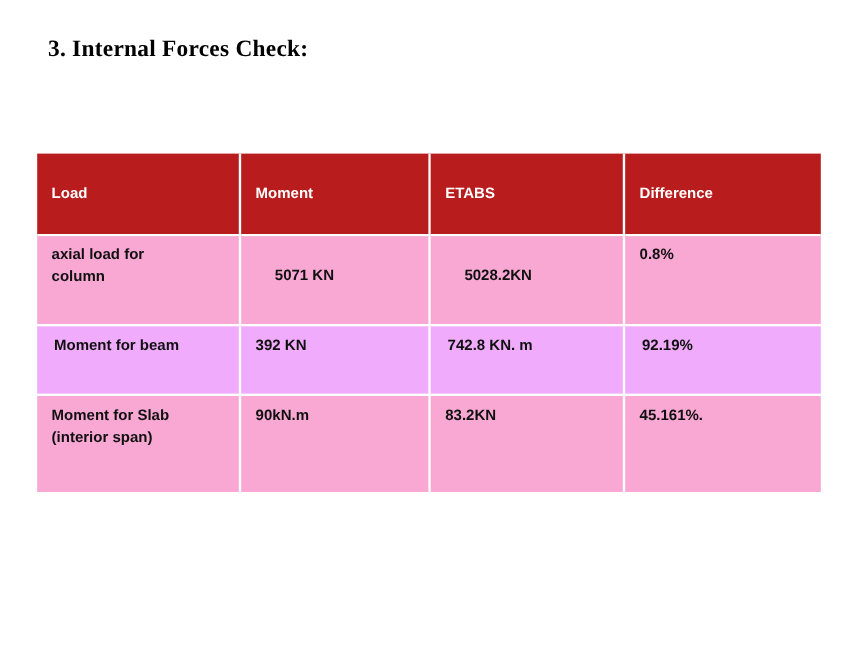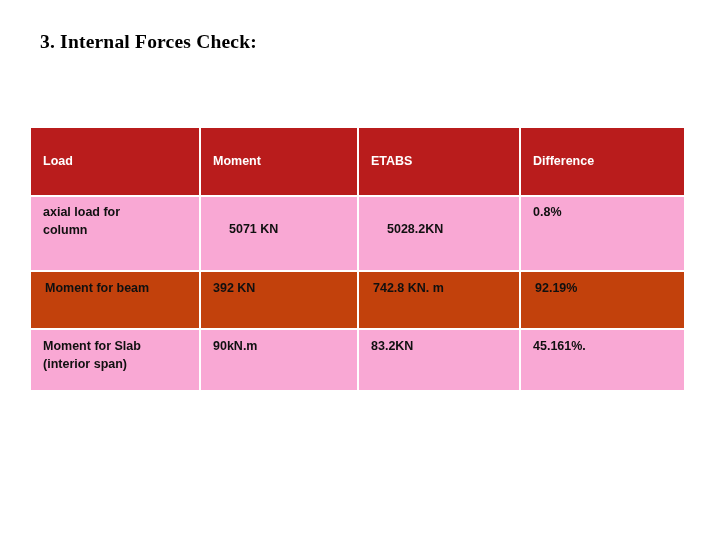--- a/index.html
+++ b/index.html
@@ -78,25 +78,25 @@
     text-align: left;
     vertical-align: middle;
   }
   #forces-table thead th .cell-inner {
     padding-left: 12px;
     line-height: 1.2;
   }
 
   
   .row-dark td  { background: #f9a8d4; }
-  .row-light td { background: #c2410c; }
+  .row-light td { background: #f0abfc; }
 
   tr.r1 td { height: 73px; }
   tr.r2 td { height: 56px; }
-  tr.r3 td { height: 60px; }
+  tr.r3 td { height: 80px; }
 
   #forces-table tbody td {
     color: #101010;
     font-size: 12.5px;
     font-weight: bold;
     line-height: 1.42;
   }
 
   .cell-inner {
     padding-left: 12px;

